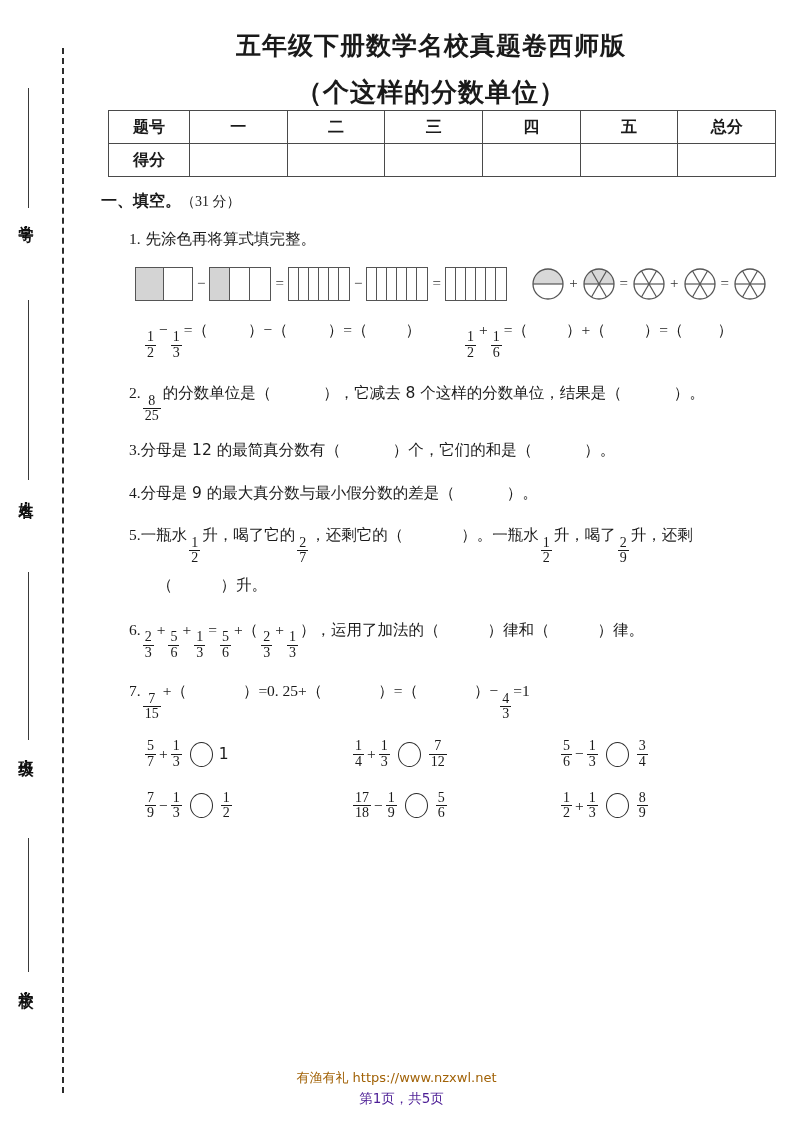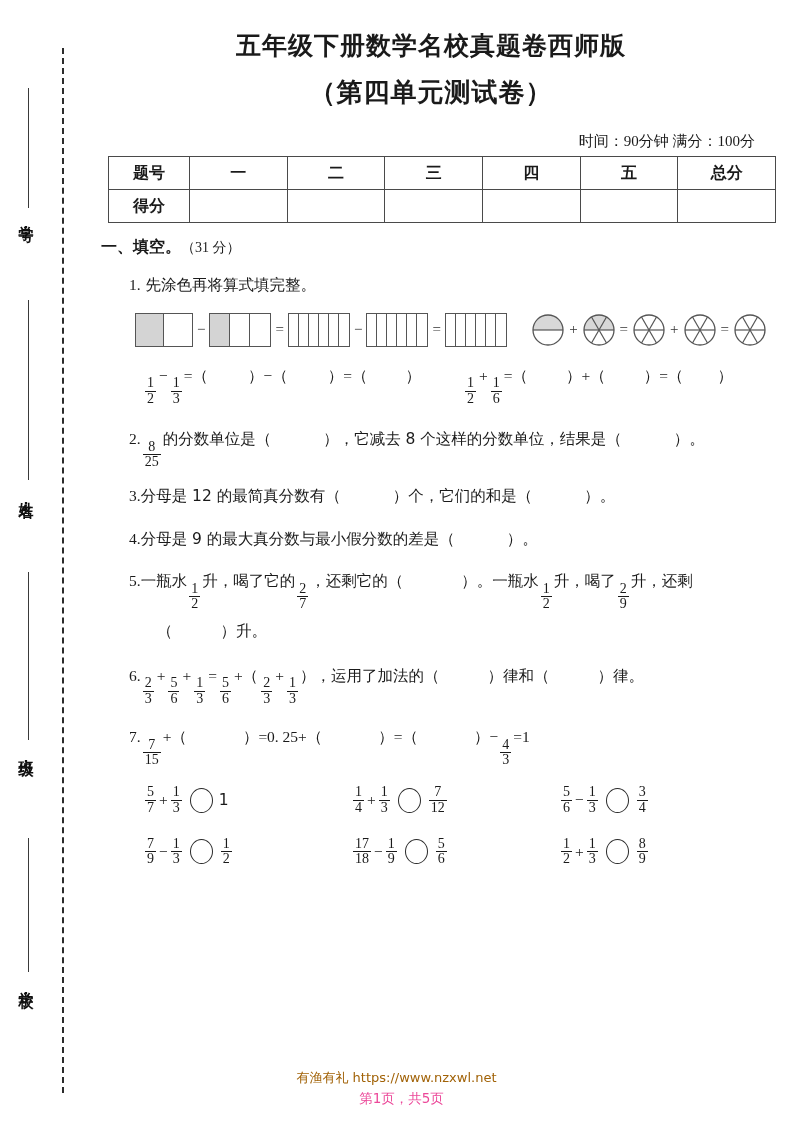--- a/index.html
+++ b/index.html
@@ -193,21 +193,21 @@
   }
   .watermark {
     font-family: "DejaVu Sans", sans-serif;
     font-size: 13px;
     color: #a16207;
     margin-bottom: 3px;
   }
   .pagenum {
     font-family: "DejaVu Sans", sans-serif;
     font-size: 13.5px;
-    color: #ec4899;
+    color: #4c1d95;
     margin-left: 10px;
   }
 </style>
 </head>
 <body>
 
 <div class="side-rail">
   <div class="dashed-line"></div>
 
   <div class="rail-rule" style="top:88px;height:120px;"></div>
@@ -219,23 +219,22 @@
   <div class="rail-rule" style="top:572px;height:168px;"></div>
   <div class="rail-label" style="top:748px;">班级：</div>
 
   <div class="rail-rule" style="top:838px;height:134px;"></div>
   <div class="rail-label" style="top:980px;">学校：</div>
 </div>
 
 <div class="sheet">
 
   <div class="title-main">五年级下册数学名校真题卷西师版</div>
-  <div class="title-sub">（第四单元测试卷）</div>
-
-  <div class="meta-line">时间：90分钟 满分：100分</div>
+  <div class="title-sub">（个这样的分数单位）</div>
+
 
   <table class="score-table">
     <tbody>
         <tr>
       <td class="lead">题号</td>
       <td>一</td>
       <td>二</td>
       <td>三</td>
       <td>四</td>
       <td>五</td>

